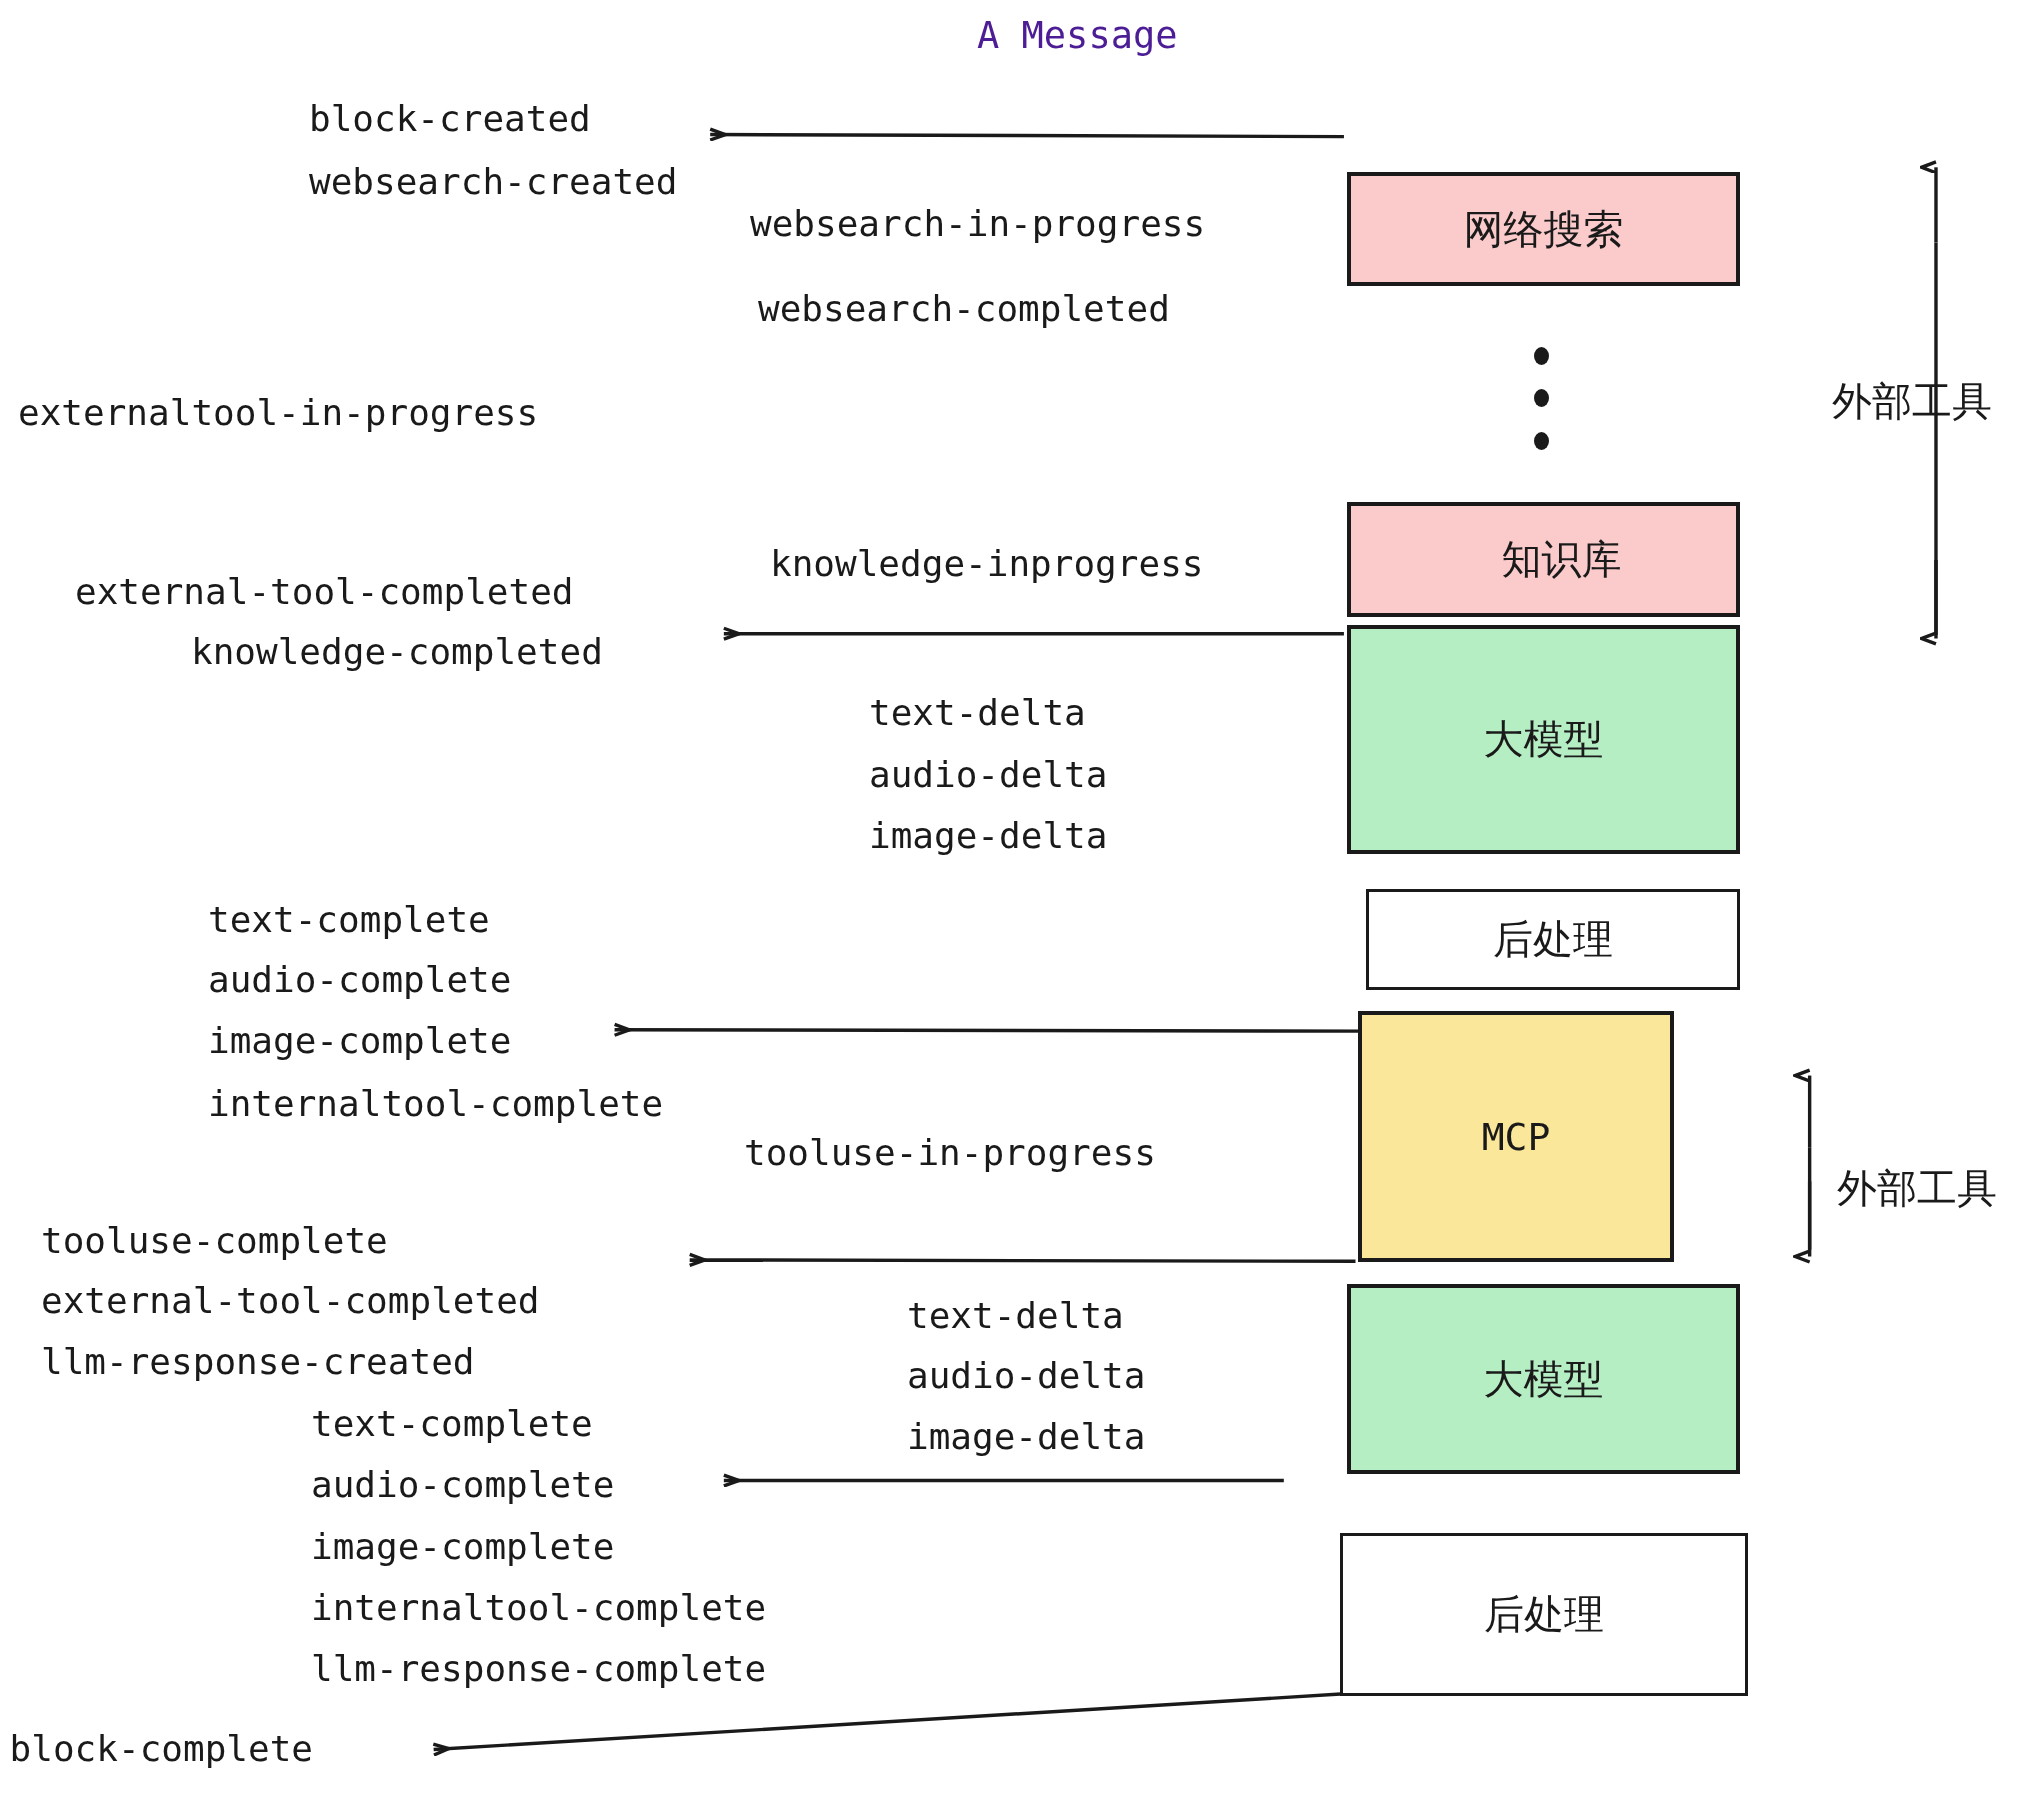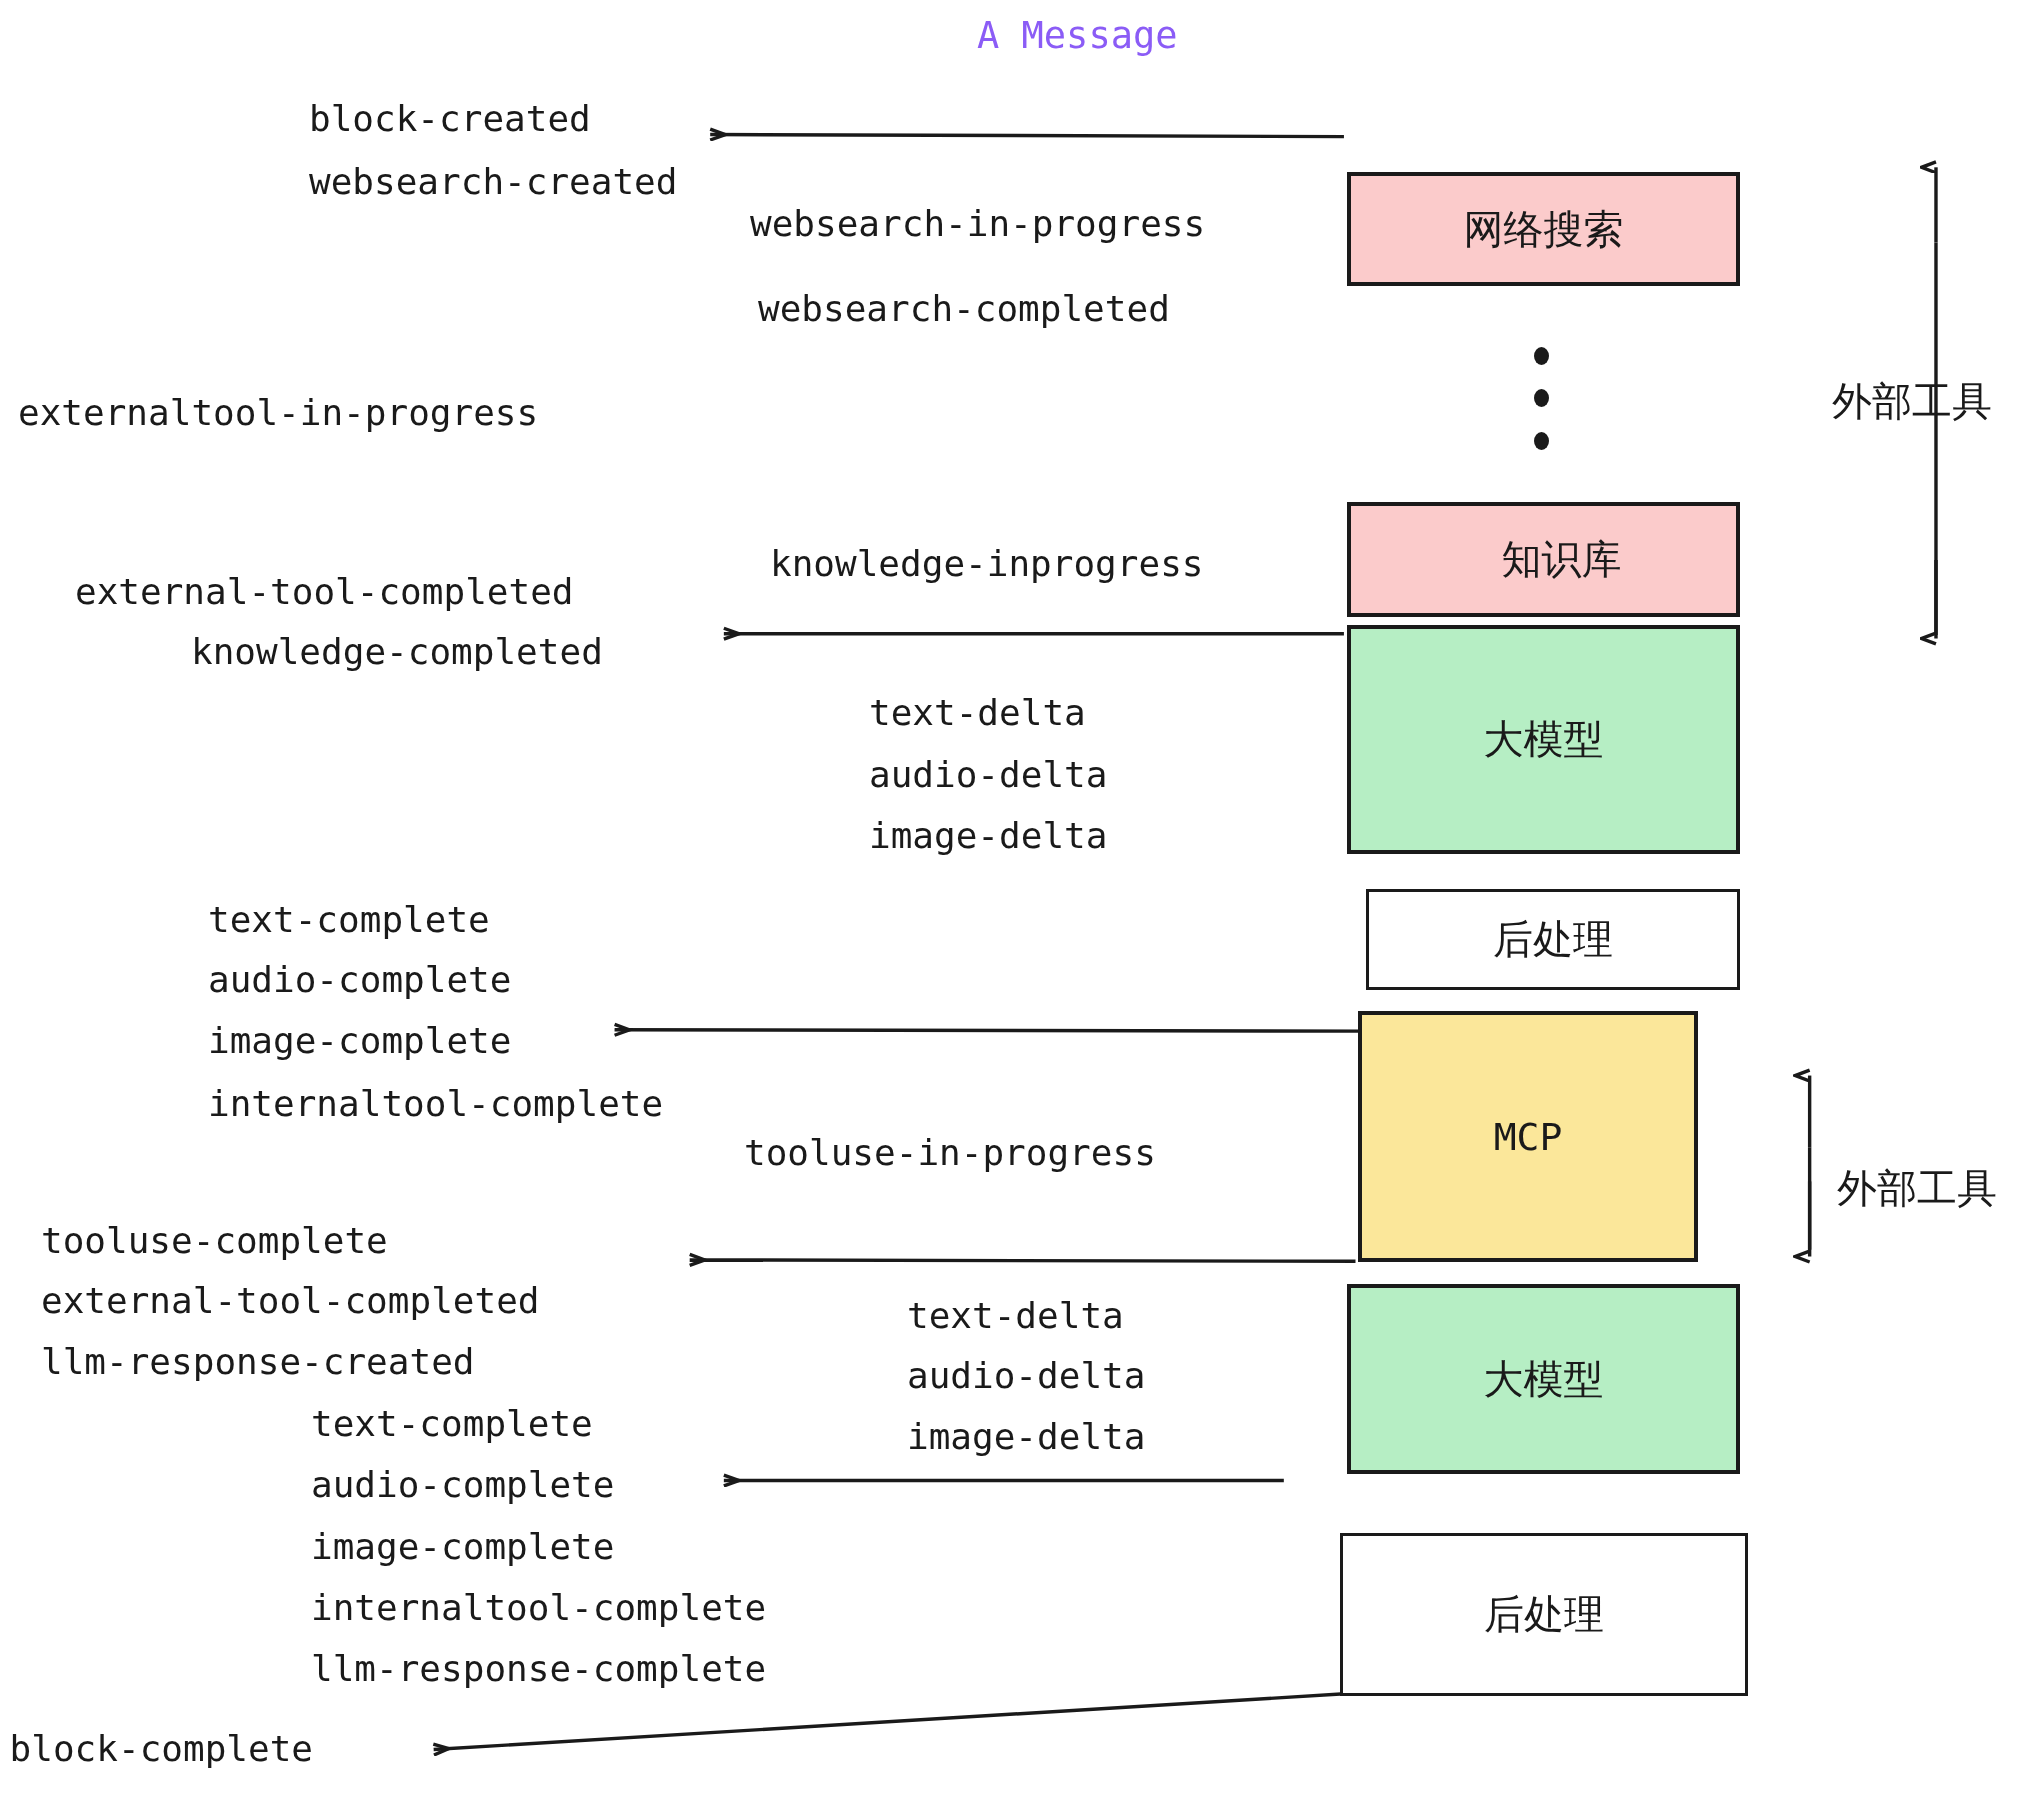--- a/index.html
+++ b/index.html
@@ -27,21 +27,21 @@
   .cjk {
     font-family: "DejaVu Sans", sans-serif;
     font-size: 40px;
     color: #1a1a1a;
     white-space: nowrap;
   }
   .title {
     position: absolute;
     font-family: "DejaVu Sans Mono", monospace;
     font-size: 37px;
-    color: #8b5cf6;
+    color: #4c1d95;
     white-space: nowrap;
   }
   .nodebox {
     position: absolute;
     border: 4.1px solid #1a1a1a;
     box-sizing: border-box;
     display: flex;
     align-items: center;
     justify-content: center;
   }
@@ -194,21 +194,21 @@
   </div>
 
   <div class="nodebox" style="left:1347px; top:625px; width:393px; height:229px; background:#b6eec4;">
     <span class="cjk">大模型</span>
   </div>
 
   <div class="nodebox" style="left:1366px; top:889px; width:374px; height:101px; background:#ffffff; border-width:3.4px;">
     <span class="cjk">后处理</span>
   </div>
 
-  <div class="nodebox" style="left:1358px; top:1011px; width:340px; height:251px; background:#fbe79a;">
+  <div class="nodebox" style="left:1358px; top:1011px; width:316px; height:251px; background:#fbe79a;">
     <span class="mono" style="position:static; font-size:38px;">MCP</span>
   </div>
 
   <div class="nodebox" style="left:1347px; top:1284px; width:393px; height:190px; background:#b6eec4;">
     <span class="cjk">大模型</span>
   </div>
 
   <div class="nodebox" style="left:1340px; top:1533px; width:408px; height:163px; background:#ffffff; border-width:3.4px;">
     <span class="cjk">后处理</span>
   </div>

